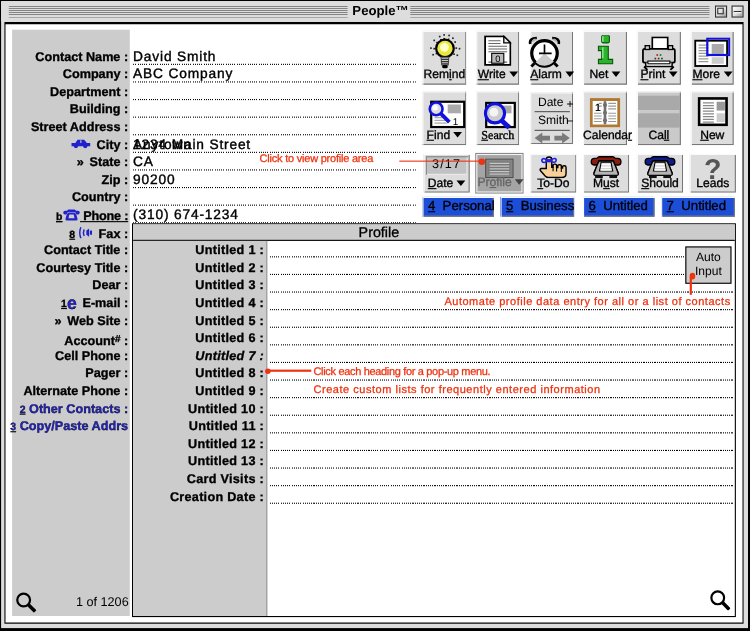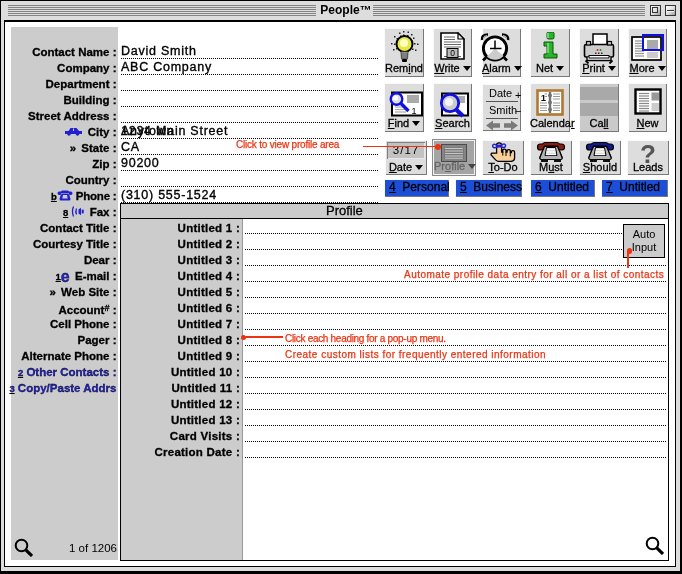--- a/index.html
+++ b/index.html
@@ -50,21 +50,21 @@
 <div class="abs lbl" style="top:110px;">Street Address&nbsp;:</div>
 <div class="abs lbl" style="top:126px;"><svg width="19" height="9" viewBox="0 0 19 9" style="vertical-align:0px;margin-right:2px">
       <path d="M1 4 L4.5 4 L6.5 1 L12.5 1 L15 4 L18 4 L18 7 L1 7 Z" fill="#2222cc"></path>
       <circle cx="5" cy="7" r="1.8" fill="#2222cc"></circle>
       <circle cx="13.5" cy="7" r="1.8" fill="#2222cc"></circle>
       <line x1="9.5" y1="1.5" x2="9.5" y2="4" stroke="#ccc" stroke-width="1"></line>
     </svg> City&nbsp;:</div>
 <div class="abs lbl" style="top:142px;"><span style="margin-right:2px;">»</span> State&nbsp;:</div>
 <div class="abs lbl" style="top:158px;">Zip&nbsp;:</div>
 <div class="abs lbl" style="top:174px;">Country&nbsp;:</div>
-<div class="abs lbl" style="top:190px;letter-spacing:-0.2px;"><span style="font-size:9.5px;letter-spacing:0;"><u>b</u></span><svg width="16" height="11" viewBox="0 0 16 11" style="vertical-align:-1px">
+<div class="abs lbl" style="top:190px;letter-spacing:-0.2px;text-decoration:underline;"><span style="font-size:9.5px;letter-spacing:0;"><u>b</u></span><svg width="16" height="11" viewBox="0 0 16 11" style="vertical-align:-1px">
       <path d="M2 5 Q0.5 5 0.5 3.2 Q0.5 1.5 2.2 1.5 L4 1.5 Q4.6 0.5 5.5 0.5 L10.5 0.5 Q11.4 0.5 12 1.5 L13.8 1.5 Q15.5 1.5 15.5 3.2 Q15.5 5 14 5 L12.5 5 L11.5 3 L4.5 3 L3.5 5 Z" fill="#2222cc"></path>
       <path d="M3.5 5.5 L4.8 3.5 L11.2 3.5 L12.5 5.5 L13.5 9 Q13.7 10.5 12 10.5 L4 10.5 Q2.3 10.5 2.5 9 Z" fill="#2222cc"></path>
       <path d="M6 5 L10 5 L10.7 8.5 L5.3 8.5 Z" fill="#ccc"></path>
     </svg> Phone&nbsp;:</div>
 <div class="abs lbl" style="top:206px;"><span style="font-size:9.5px;letter-spacing:0;"><u>8</u></span> <svg width="13" height="11" viewBox="0 0 13 11" style="vertical-align:-1px;margin-right:2px">
       <g stroke="#2222cc" fill="none" stroke-width="1.3">
         <path d="M2.5 0.5 Q0.5 5.5 2.5 10.5"></path>
         <path d="M5.5 2.5 Q4.2 5.5 5.5 8.5"></path>
       </g>
       <path d="M7.5 3.5 L10 1.8 L10 9.2 L7.5 7.5 Z" fill="#2222cc"></path>
@@ -90,40 +90,40 @@
 <div class="abs dotline" style="left:121px;top:122px;width:257px;"></div>
 <div class="abs fld" style="top:108.5px;margin-top:16px;">1234 Main Street</div>
 <div class="abs dotline" style="left:121px;top:138px;width:257px;"></div>
 <div class="abs fld" style="top:124.5px;">Anytown</div>
 <div class="abs dotline" style="left:121px;top:154px;width:257px;"></div>
 <div class="abs fld" style="top:140.5px;">CA</div>
 <div class="abs dotline" style="left:121px;top:170px;width:257px;"></div>
 <div class="abs fld" style="top:156.5px;">90200</div>
 <div class="abs dotline" style="left:121px;top:186px;width:257px;"></div>
 <div class="abs dotline" style="left:121px;top:202px;width:257px;"></div>
-<div class="abs fld" style="top:188.5px;">(310) 555-1524</div>
+<div class="abs fld" style="top:188.5px;">(310) 674-1234</div>
 <div class="abs" id="ppanel">
   <div class="abs" style="left:0;top:0;width:547px;height:15px;background:#CCCCCC;border-bottom:1px solid #000;">
       <div class="abs" style="left:205px;top:0px;font-size:13px;line-height:13px;-webkit-text-stroke:0.3px #000;">Profile</div>
     </div>
   <div class="abs" style="left:0;top:15px;width:122px;height:341px;background:#CCCCCC;border-right:1px solid #999;"></div>
 </div>
 <div class="abs plbl" style="top:222px;left:120px;">Untitled 1&nbsp;:</div>
 <div class="abs dotline" style="left:245px;top:233px;width:377px;"></div>
 <div class="abs plbl" style="top:238px;left:120px;">Untitled 2&nbsp;:</div>
 <div class="abs dotline" style="left:245px;top:249px;width:377px;"></div>
 <div class="abs plbl" style="top:254px;left:120px;">Untitled 3&nbsp;:</div>
 <div class="abs dotline" style="left:245px;top:265px;width:422px;"></div>
 <div class="abs plbl" style="top:270px;left:120px;">Untitled 4&nbsp;:</div>
 <div class="abs dotline" style="left:245px;top:281px;width:422px;"></div>
 <div class="abs plbl" style="top:286px;left:120px;">Untitled 5&nbsp;:</div>
 <div class="abs dotline" style="left:245px;top:297px;width:422px;"></div>
 <div class="abs plbl" style="top:302px;left:120px;">Untitled 6&nbsp;:</div>
 <div class="abs dotline" style="left:245px;top:313px;width:422px;"></div>
-<div class="abs plbl" style="top:318px;left:120px;">Untitled 7&nbsp;:</div>
+<div class="abs plbl" style="top:318px;left:120px;font-style:italic;">Untitled 7&nbsp;:</div>
 <div class="abs dotline" style="left:245px;top:329px;width:422px;"></div>
 <div class="abs plbl" style="top:334px;left:120px;">Untitled 8&nbsp;:</div>
 <div class="abs dotline" style="left:245px;top:345px;width:422px;"></div>
 <div class="abs plbl" style="top:350px;left:120px;">Untitled 9&nbsp;:</div>
 <div class="abs dotline" style="left:245px;top:361px;width:422px;"></div>
 <div class="abs plbl" style="top:366px;left:120px;">Untitled 10&nbsp;:</div>
 <div class="abs dotline" style="left:245px;top:377px;width:422px;"></div>
 <div class="abs plbl" style="top:382px;left:120px;">Untitled 11&nbsp;:</div>
 <div class="abs dotline" style="left:245px;top:393px;width:422px;"></div>
 <div class="abs plbl" style="top:398px;left:120px;">Untitled 12&nbsp;:</div>
@@ -256,21 +256,21 @@
           <line x1="11" y1="18.5" x2="22" y2="18.5"></line>
           <line x1="11" y1="21" x2="22" y2="21"></line>
         </g>
         <text x="30" y="22.5" font-size="9" text-anchor="middle" fill="#000" font-family="Liberation Sans">1</text>
         <circle cx="12.5" cy="8" r="5.8" fill="#ddd" stroke="#1111dd" stroke-width="2.4"></circle>
         <circle cx="11.5" cy="7" r="2.5" fill="#fff"></circle>
         <line x1="17" y1="12.5" x2="24.5" y2="20" stroke="#1111dd" stroke-width="3.4"></line>
       </svg></div>
     <div class="cap"><u>F</u>ind<span class="dn"></span></div>
   </div>
-<div class="abs btn" style="left:433px;top:83px;width:39px;height:49px;">
+<div class="abs btn" style="left:433px;top:83px;width:39px;height:49px;font-family:Liberation Serif, serif;">
     <div class="ic" style="top:9px;"><svg width="36" height="26" viewBox="0 0 36 26" style="">
         <rect x="7" y="1.5" width="26" height="22" fill="#fff" stroke="#000" stroke-width="2"></rect>
         <rect x="20" y="4" width="10" height="7" fill="#aaa"></rect>
         <g stroke="#aaa" stroke-width="1.2">
           <line x1="10" y1="15" x2="18" y2="15"></line>
           <line x1="10" y1="17.5" x2="18" y2="17.5"></line>
           <line x1="10" y1="20" x2="18" y2="20"></line>
         </g>
         <circle cx="15" cy="11" r="8.7" fill="#ccc" stroke="#1111dd" stroke-width="2.8"></circle>
         <circle cx="14" cy="10" r="4" fill="#f4f4f4"></circle>

